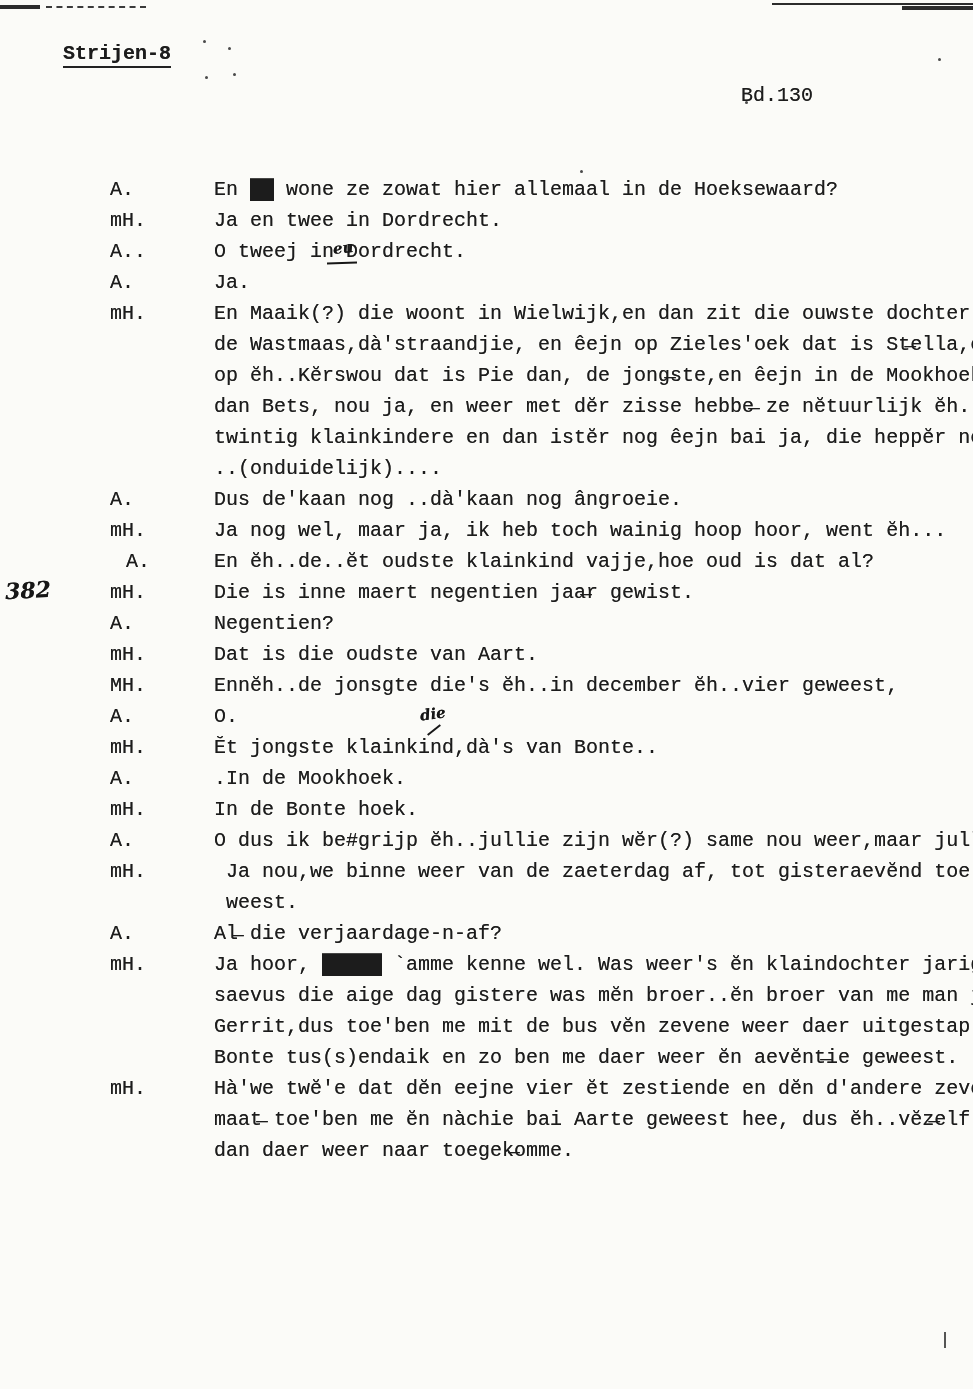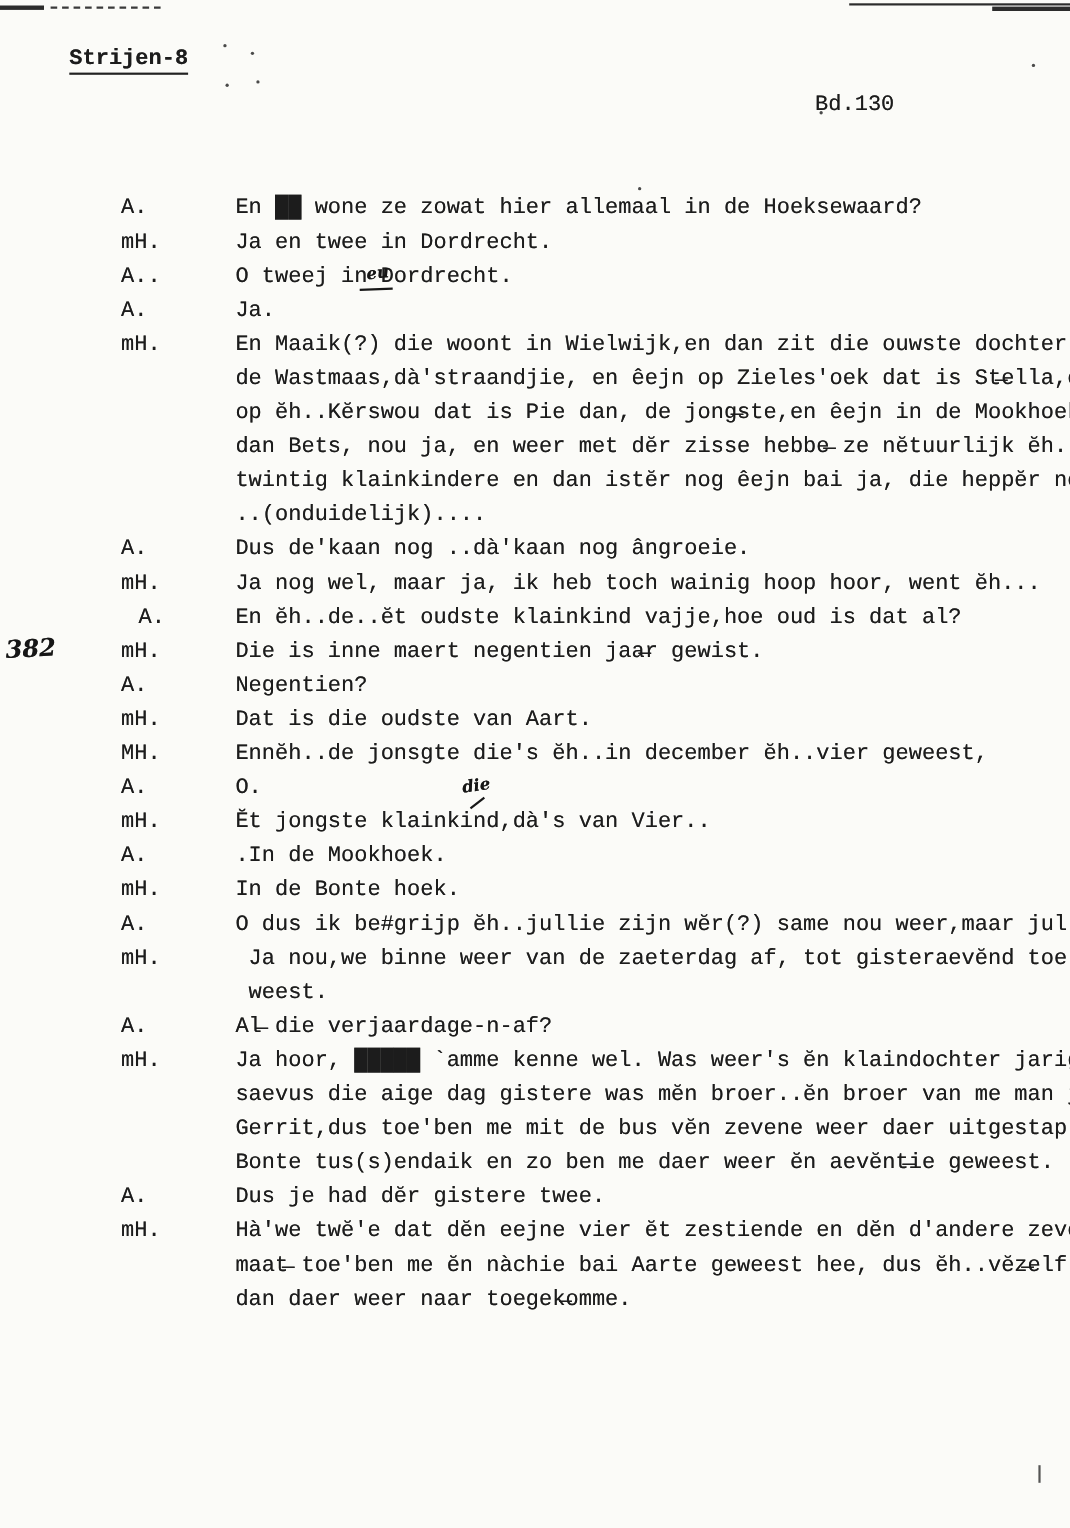--- a/index.html
+++ b/index.html
@@ -168,21 +168,21 @@
       <div class="line">
     
     <span class="speaker">MH.</span><span class="ltext">Ennĕh..de jonsgte die's ĕh..in december ĕh..vier geweest,</span>
   </div>
       <div class="line">
     
     <span class="speaker">A.</span><span class="ltext">O.</span>
   </div>
       <div class="line">
     
-    <span class="speaker">mH.</span><span class="ltext">Ĕt jongste klainkind,dà's van Vier..</span>
+    <span class="speaker">mH.</span><span class="ltext">Ĕt jongste klainkind,dà's van Bonte..</span>
   </div>
       <div class="line">
     
     <span class="speaker">A.</span><span class="ltext">.In de Mookhoek.</span>
   </div>
       <div class="line">
     
     <span class="speaker">mH.</span><span class="ltext">In de Bonte hoek.</span>
   </div>
       <div class="line">
@@ -209,24 +209,20 @@
     
     <span class="speaker"></span><span class="ltext">saevus die aige dag gistere was mĕn broer..ĕn broer van me man jaerig,</span>
   </div>
       <div class="line">
     
     <span class="speaker"></span><span class="ltext">Gerrit,dus toe'ben me mit de bus vĕn zevene weer daer uitgestap' bai de</span>
   </div>
       <div class="line">
     
     <span class="speaker"></span><span class="ltext">Bonte tus(s)endaik en zo ben me daer weer ĕn aevĕnt̶ie geweest.</span>
-  </div>
-      <div class="line">
-    
-    <span class="speaker">A.</span><span class="ltext">Dus je had dĕr gistere twee.</span>
   </div>
       <div class="line">
     
     <span class="speaker">mH.</span><span class="ltext">Hà'we twĕ'e dat dĕn eejne vier ĕt zestiende en dĕn d'andere zeventien</span>
   </div>
       <div class="line">
     
     <span class="speaker"></span><span class="ltext">maat̶ toe'ben me ĕn nàchie bai Aarte geweest hee, dus ĕh..vĕz̶elf ben me</span>
   </div>
       <div class="line">

